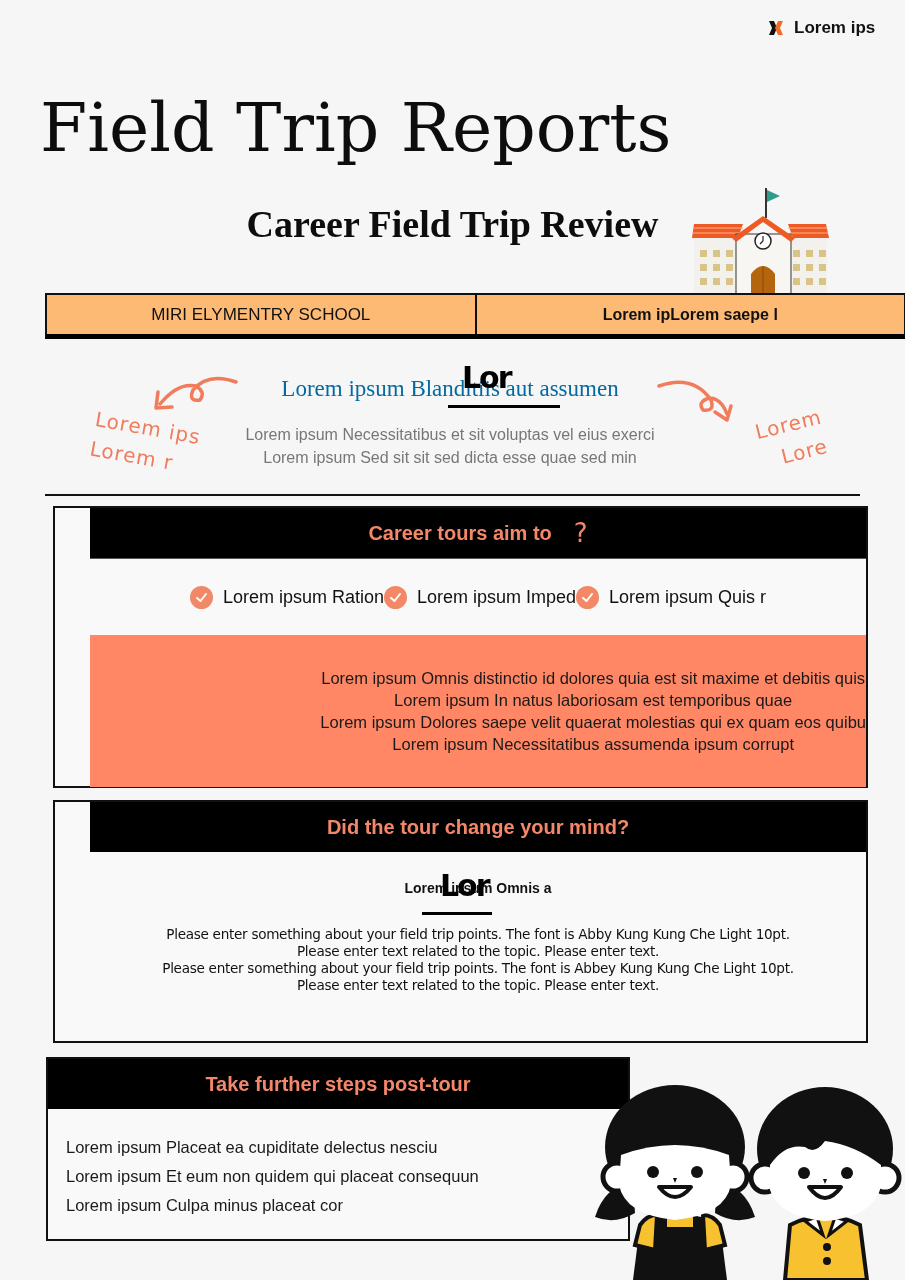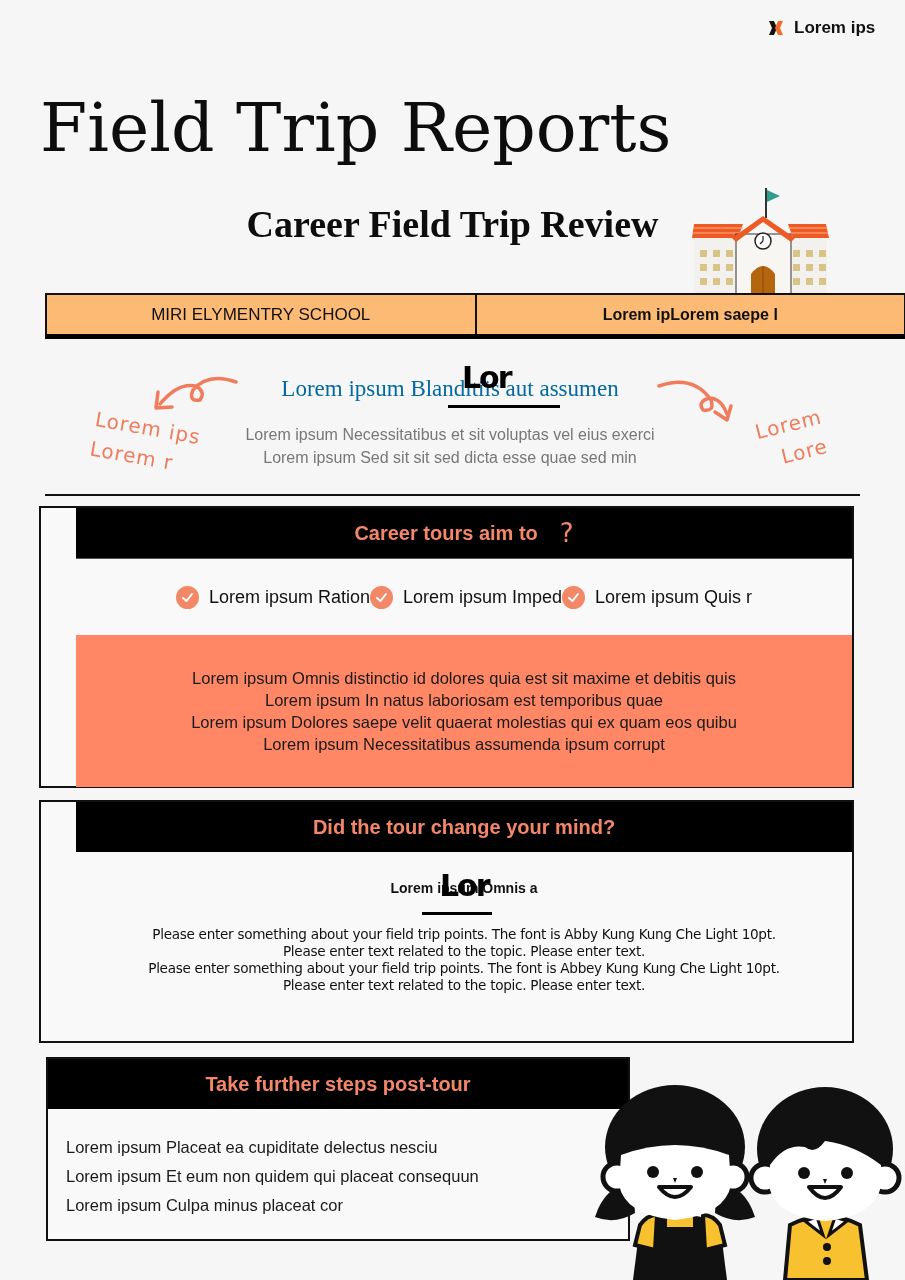--- a/index.html
+++ b/index.html
@@ -59,33 +59,33 @@
     font-size: 16px; line-height: 23px; color: #777; font-weight: 300;
   }
   .hand-note {
     color: #f07c5c; font-family: "DejaVu Sans", sans-serif; font-size: 20px; line-height: 30px;
     letter-spacing: 1px;
   }
 
   .divider { left: 45px; top: 494px; width: 815px; height: 2px; background: #111; }
 
   
-  .section { left: 39px; width: 815px; border: 2px solid #111; background: #f9f9f9; padding-left: 35px; }
+  .section { left: 53px; width: 815px; border: 2px solid #111; background: #f9f9f9; padding-left: 35px; }
   .section-head {
     background: #000; height: 50px; display: flex; align-items: center; justify-content: center;
     color: #f4876a; font-weight: bold; font-size: 20px; position: relative;
   }
   .qmark { font-weight: normal; font-size: 26px; margin-left: 22px; color: #f4876a; font-family: "DejaVu Sans", sans-serif; }
 
   .checks { height: 77px; display: flex; align-items: center; justify-content: center; padding: 0 30px 0 30px; border-top: 1px solid #555; }
   .check-item { display: flex; align-items: center; gap: 10px; font-size: 18px; color: #111; }
   .check-icon { width: 23px; height: 23px; border-radius: 50%; background: #f28866; display: flex; align-items: center; justify-content: center; }
 
   .coral-block {
-    background: #ff8766; height: 152px; display: flex; align-items: center; justify-content: center;
+    background: #ff8766; height: 152px; display: flex; align-items: center; justify-content: flex-end;
     text-align: center; font-size: 16.5px; line-height: 22px; color: #1a1a1a;
   }
 
   .mind-sub {
     text-align: center; font-weight: bold; font-size: 14px; margin-top: 28px; position: relative;
   }
   .handwrite {
     text-align: center; font-family: "DejaVu Sans", sans-serif; font-size: 13.6px; line-height: 17px;
     letter-spacing: -0.3px; margin-top: 30px; color: #111; font-weight: normal;
   }

